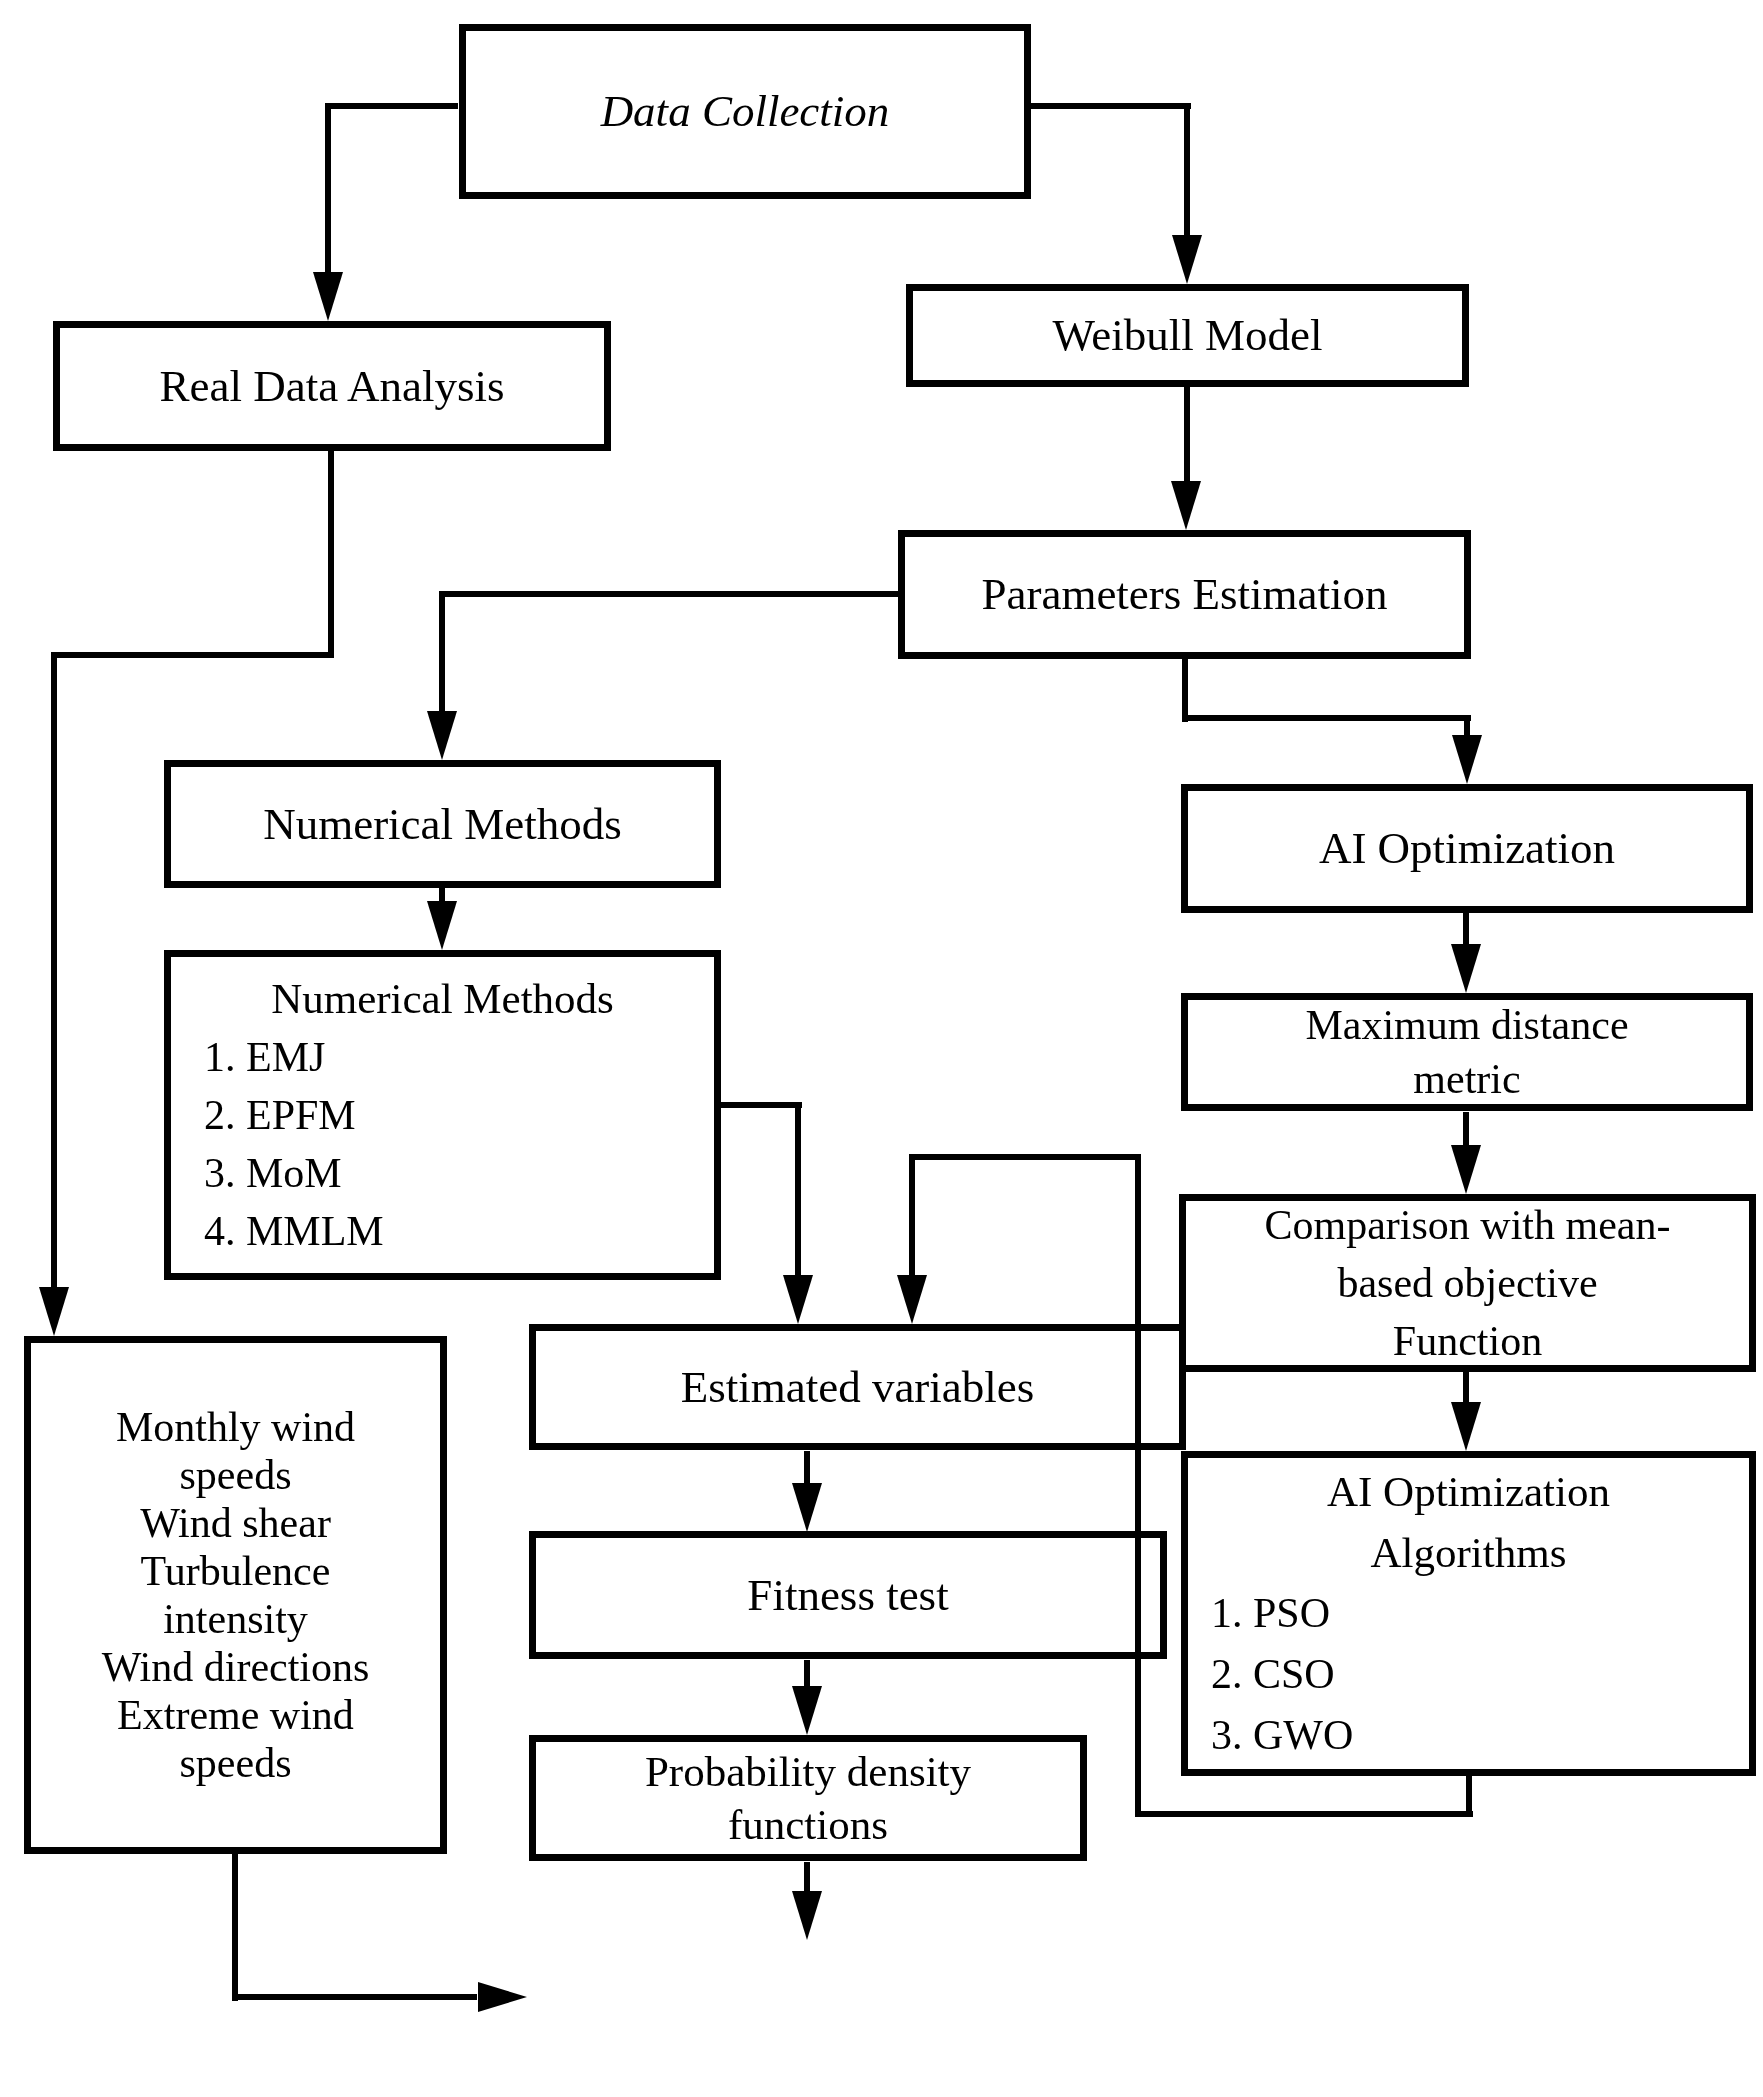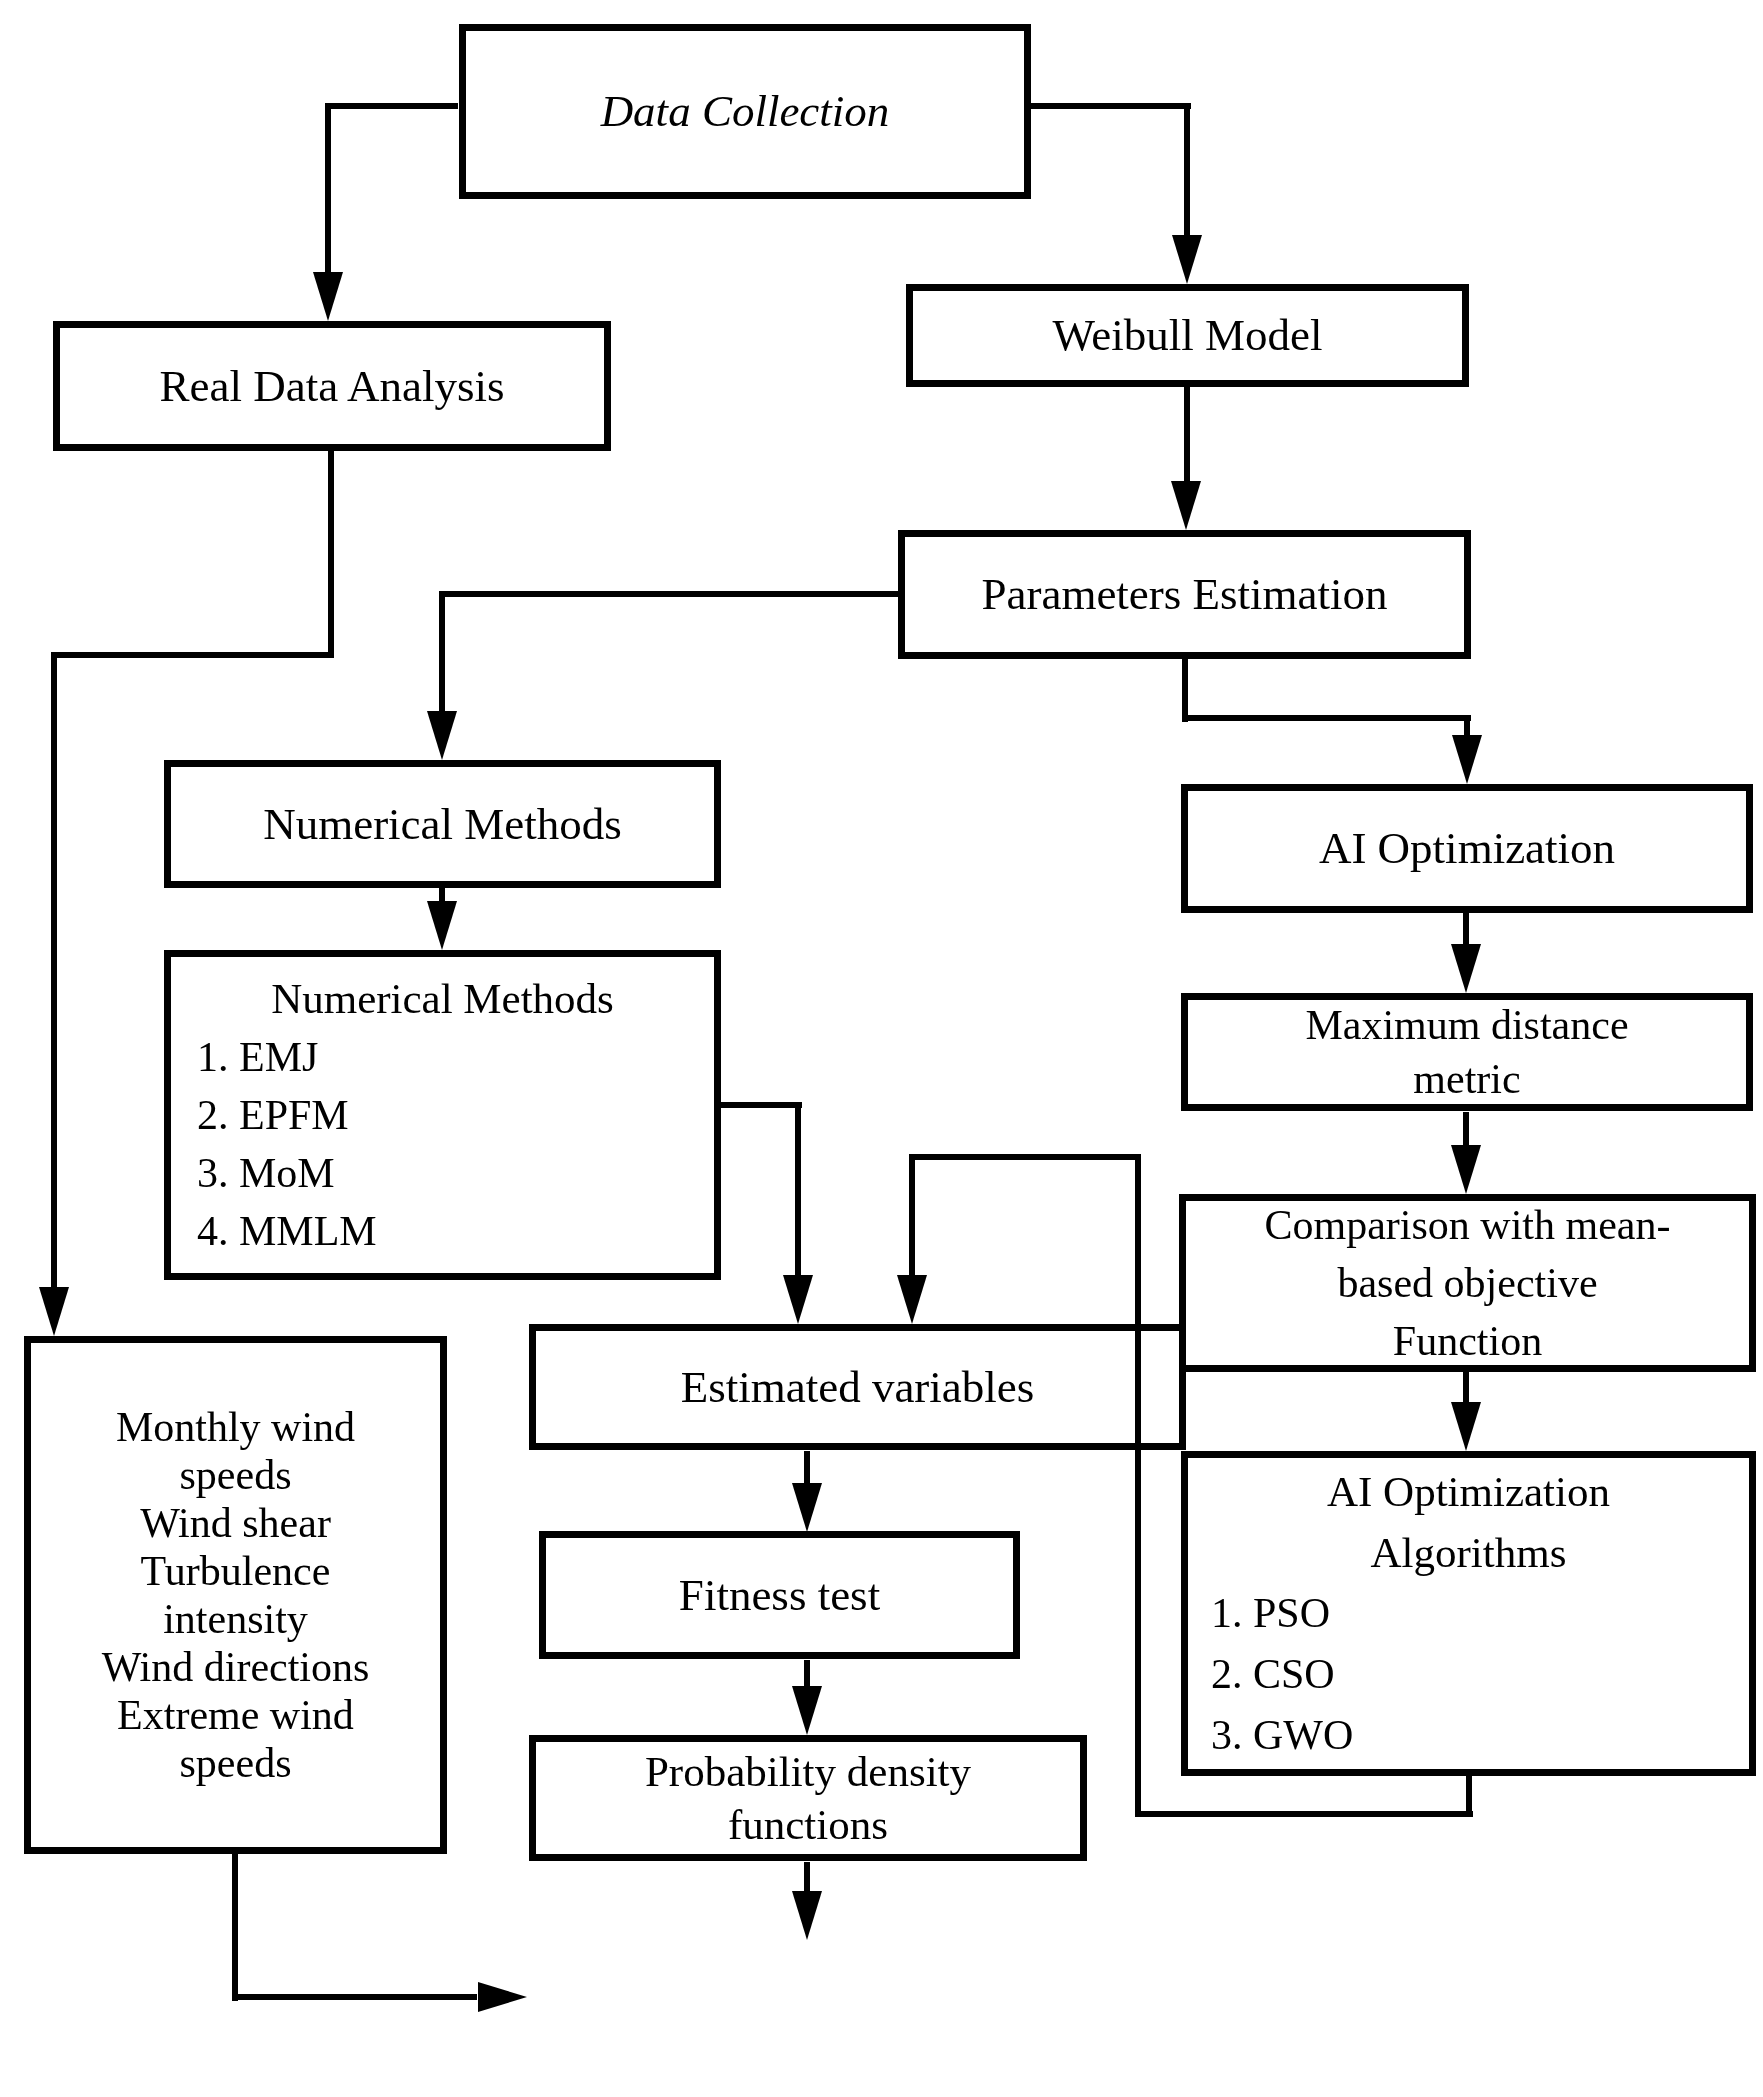--- a/index.html
+++ b/index.html
@@ -39,21 +39,21 @@
   <div class="box" style="left:898px;top:530px;width:573px;height:129px;">
     <span class="lbl">Parameters Estimation</span>
   </div>
 
   <div class="box" style="left:164px;top:760px;width:557px;height:128px;">
     <span class="lbl">Numerical Methods</span>
   </div>
 
   <div class="box" style="left:164px;top:950px;width:557px;height:330px;padding:4.1px 0;">
     <span class="list-title">Numerical Methods</span>
-    <span class="list-items multiline" style="padding-left:26px;">1. EMJ
+    <span class="list-items multiline" style="padding-left:33px;">1. EMJ
 2. EPFM
 3. MoM
 4. MMLM</span>
   </div>
 
   <div class="box" style="left:1181px;top:784px;width:572px;height:129px;">
     <span class="lbl">AI Optimization</span>
   </div>
 
   <div class="box" style="left:1181px;top:993px;width:572px;height:118px;">
@@ -83,21 +83,21 @@
 intensity
 Wind directions
 Extreme wind
 speeds</span>
   </div>
 
   <div class="box" style="left:529px;top:1324px;width:657px;height:126px;">
     <span class="lbl">Estimated variables</span>
   </div>
 
-  <div class="box" style="left:529px;top:1531px;width:481px;height:128px;margin-left:10px;">
+  <div class="box" style="left:529px;top:1531px;width:638px;height:128px;">
     <span class="lbl">Fitness test</span>
   </div>
 
   <div class="box" style="left:529px;top:1735px;width:558px;height:126px;">
     <span class="lines multiline" style="line-height:53px;font-size:43px;">Probability density
 functions</span>
   </div>
 
 
   <div class="h" style="left:325px;top:103px;width:133px;height:6.1px;"></div>

